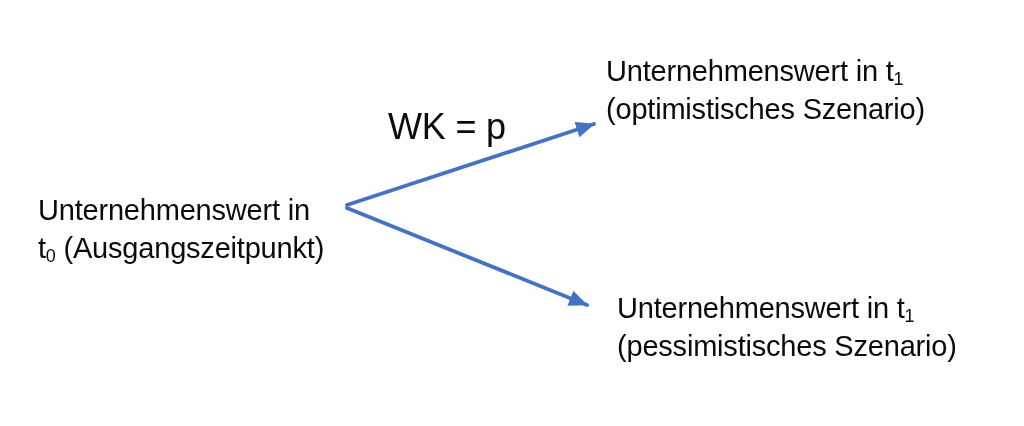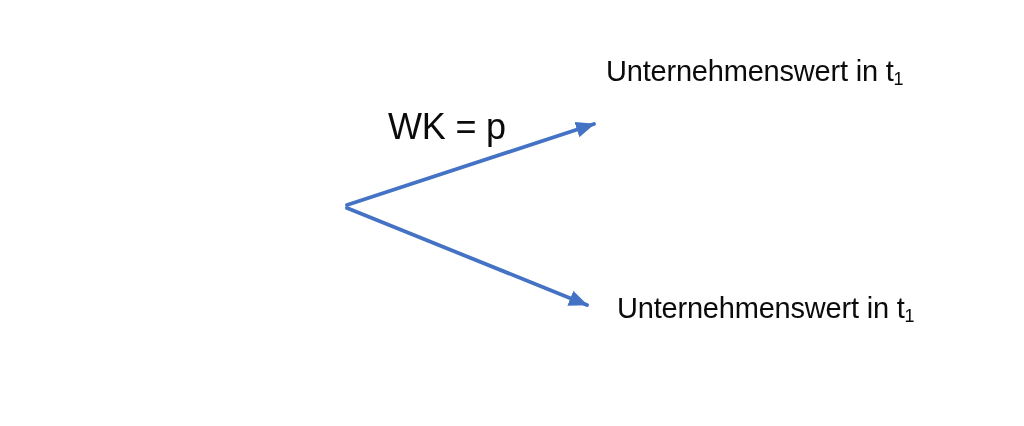--- a/index.html
+++ b/index.html
@@ -56,25 +56,31 @@
   <svg class="arrow-layer" viewBox="0 0 1024 426" xmlns="http://www.w3.org/2000/svg">
     <defs>
       <marker id="arrowhead" markerUnits="userSpaceOnUse" markerWidth="20" markerHeight="16" refX="18" refY="8" orient="auto">
         <path d="M0,0 L19,8 L0,16 Z" fill="#4472C4"></path>
       </marker>
     </defs>
     <line x1="347" y1="205" x2="594" y2="124" stroke-width="3.8" stroke-linecap="round" marker-end="url(#arrowhead)" stroke="#4472C4"></line>
     <line x1="347" y1="208" x2="587" y2="305" stroke-width="3.8" stroke-linecap="round" marker-end="url(#arrowhead)" stroke="#4472C4"></line>
   </svg>
 
+  <div class="node root-node">
+    <div>Unternehmenswert in</div>
+    <div><span>t</span><sub>0</sub><span> (Ausgangszeitpunkt)</span></div>
+  </div>
 
   <div class="prob-label label-up">WK = p</div>
 
 
   <div class="node outcome-up">
     <div><span>Unternehmenswert in t</span><sub>1</sub></div>
+    <div>(optimistisches Szenario)</div>
   </div>
 
   <div class="node outcome-down">
     <div><span>Unternehmenswert in t</span><sub>1</sub></div>
+    <div>(pessimistisches Szenario)</div>
   </div>
 
 </div>
 
 </body></html>

